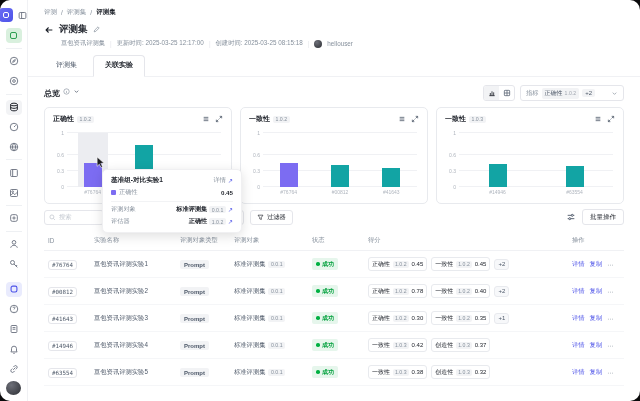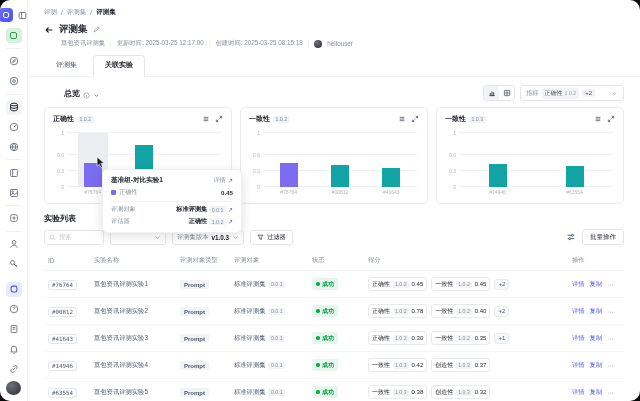--- a/index.html
+++ b/index.html
@@ -33,21 +33,21 @@
   .meta-sep { color:#e5e6eb; }
   .mini-avatar { width:8px; height:8px; border-radius:50%; background:radial-gradient(circle at 35% 30%,#6d6f78,#2c2e33); }
   .tabs { display:flex; gap:4px; padding:7px 16px 0; border-bottom:1px solid #f0f1f4; }
   .tab { font-size:7px; color:#4e5969; padding:4px 11px 5px; border:1px solid transparent; }
   .tab.active { background:#fff; border:1px solid #e5e6eb; border-bottom-color:#fff; border-radius:4px 4px 0 0; color:#1d2129; font-weight:bold; margin-bottom:-1px; }
 
   .content { flex:1; padding:8px 16px 0; display:flex; flex-direction:column; min-height:0; }
 
   
   .ov-head { display:flex; align-items:center; }
-  .ov-title { font-size:8px; font-weight:bold; color:#1d2129; display:flex; gap:3px; align-items:flex-end;margin-left:20px; }
+  .ov-title { font-size:8px; font-weight:bold; color:#1d2129; display:flex; gap:3px; align-items:flex-start; }
   .ov-right { margin-left:auto; display:flex; gap:5px; align-items:center; }
   .icon-group { display:flex; border:1px solid #e5e6eb; border-radius:3px; overflow:hidden; }
   .icon-cell { width:15px; height:14px; display:flex; align-items:center; justify-content:center; color:#4e5969; }
   .icon-cell.sel { background:#f2f3f5; }
   .metric-select { height:16px; min-width:104px; border:1px solid #e5e6eb; border-radius:3px; display:flex; align-items:center; gap:3px; padding:0 5px; font-size:6.3px; color:#86909c; }
   .tag { background:#f2f3f5; border-radius:2px; padding:1px 3px; color:#4e5969; display:inline-flex; gap:2px; align-items:center; font-size:6px; }
   .tag .ver { color:#a1a7b0; font-size:5.2px; }
   .metric-select .chev { margin-left:auto; }
 
   
@@ -478,21 +478,20 @@
             <span>评估器</span>
             <span class="tt-right">
                 <span class="tt-val">正确性</span>
                 <span class="badge">1.0.2</span>
                 <span class="link-blue">↗</span>
               </span>
           </div>
         </div>
       </div>
 
-      <div class="exp-title">实验列表</div>
 
       <div class="exp-toolbar">
         <div class="tb-box search">
           <span>
               <svg width="7" height="7" viewBox="0 0 12 12" fill="none" stroke="#c2c7cf" stroke-width="1.3">
                 <circle cx="5" cy="5" r="3.4"></circle>
                 <path d="M7.6 7.6l2.6 2.6"></path>
               </svg>
             </span>
           <span>搜索</span>

